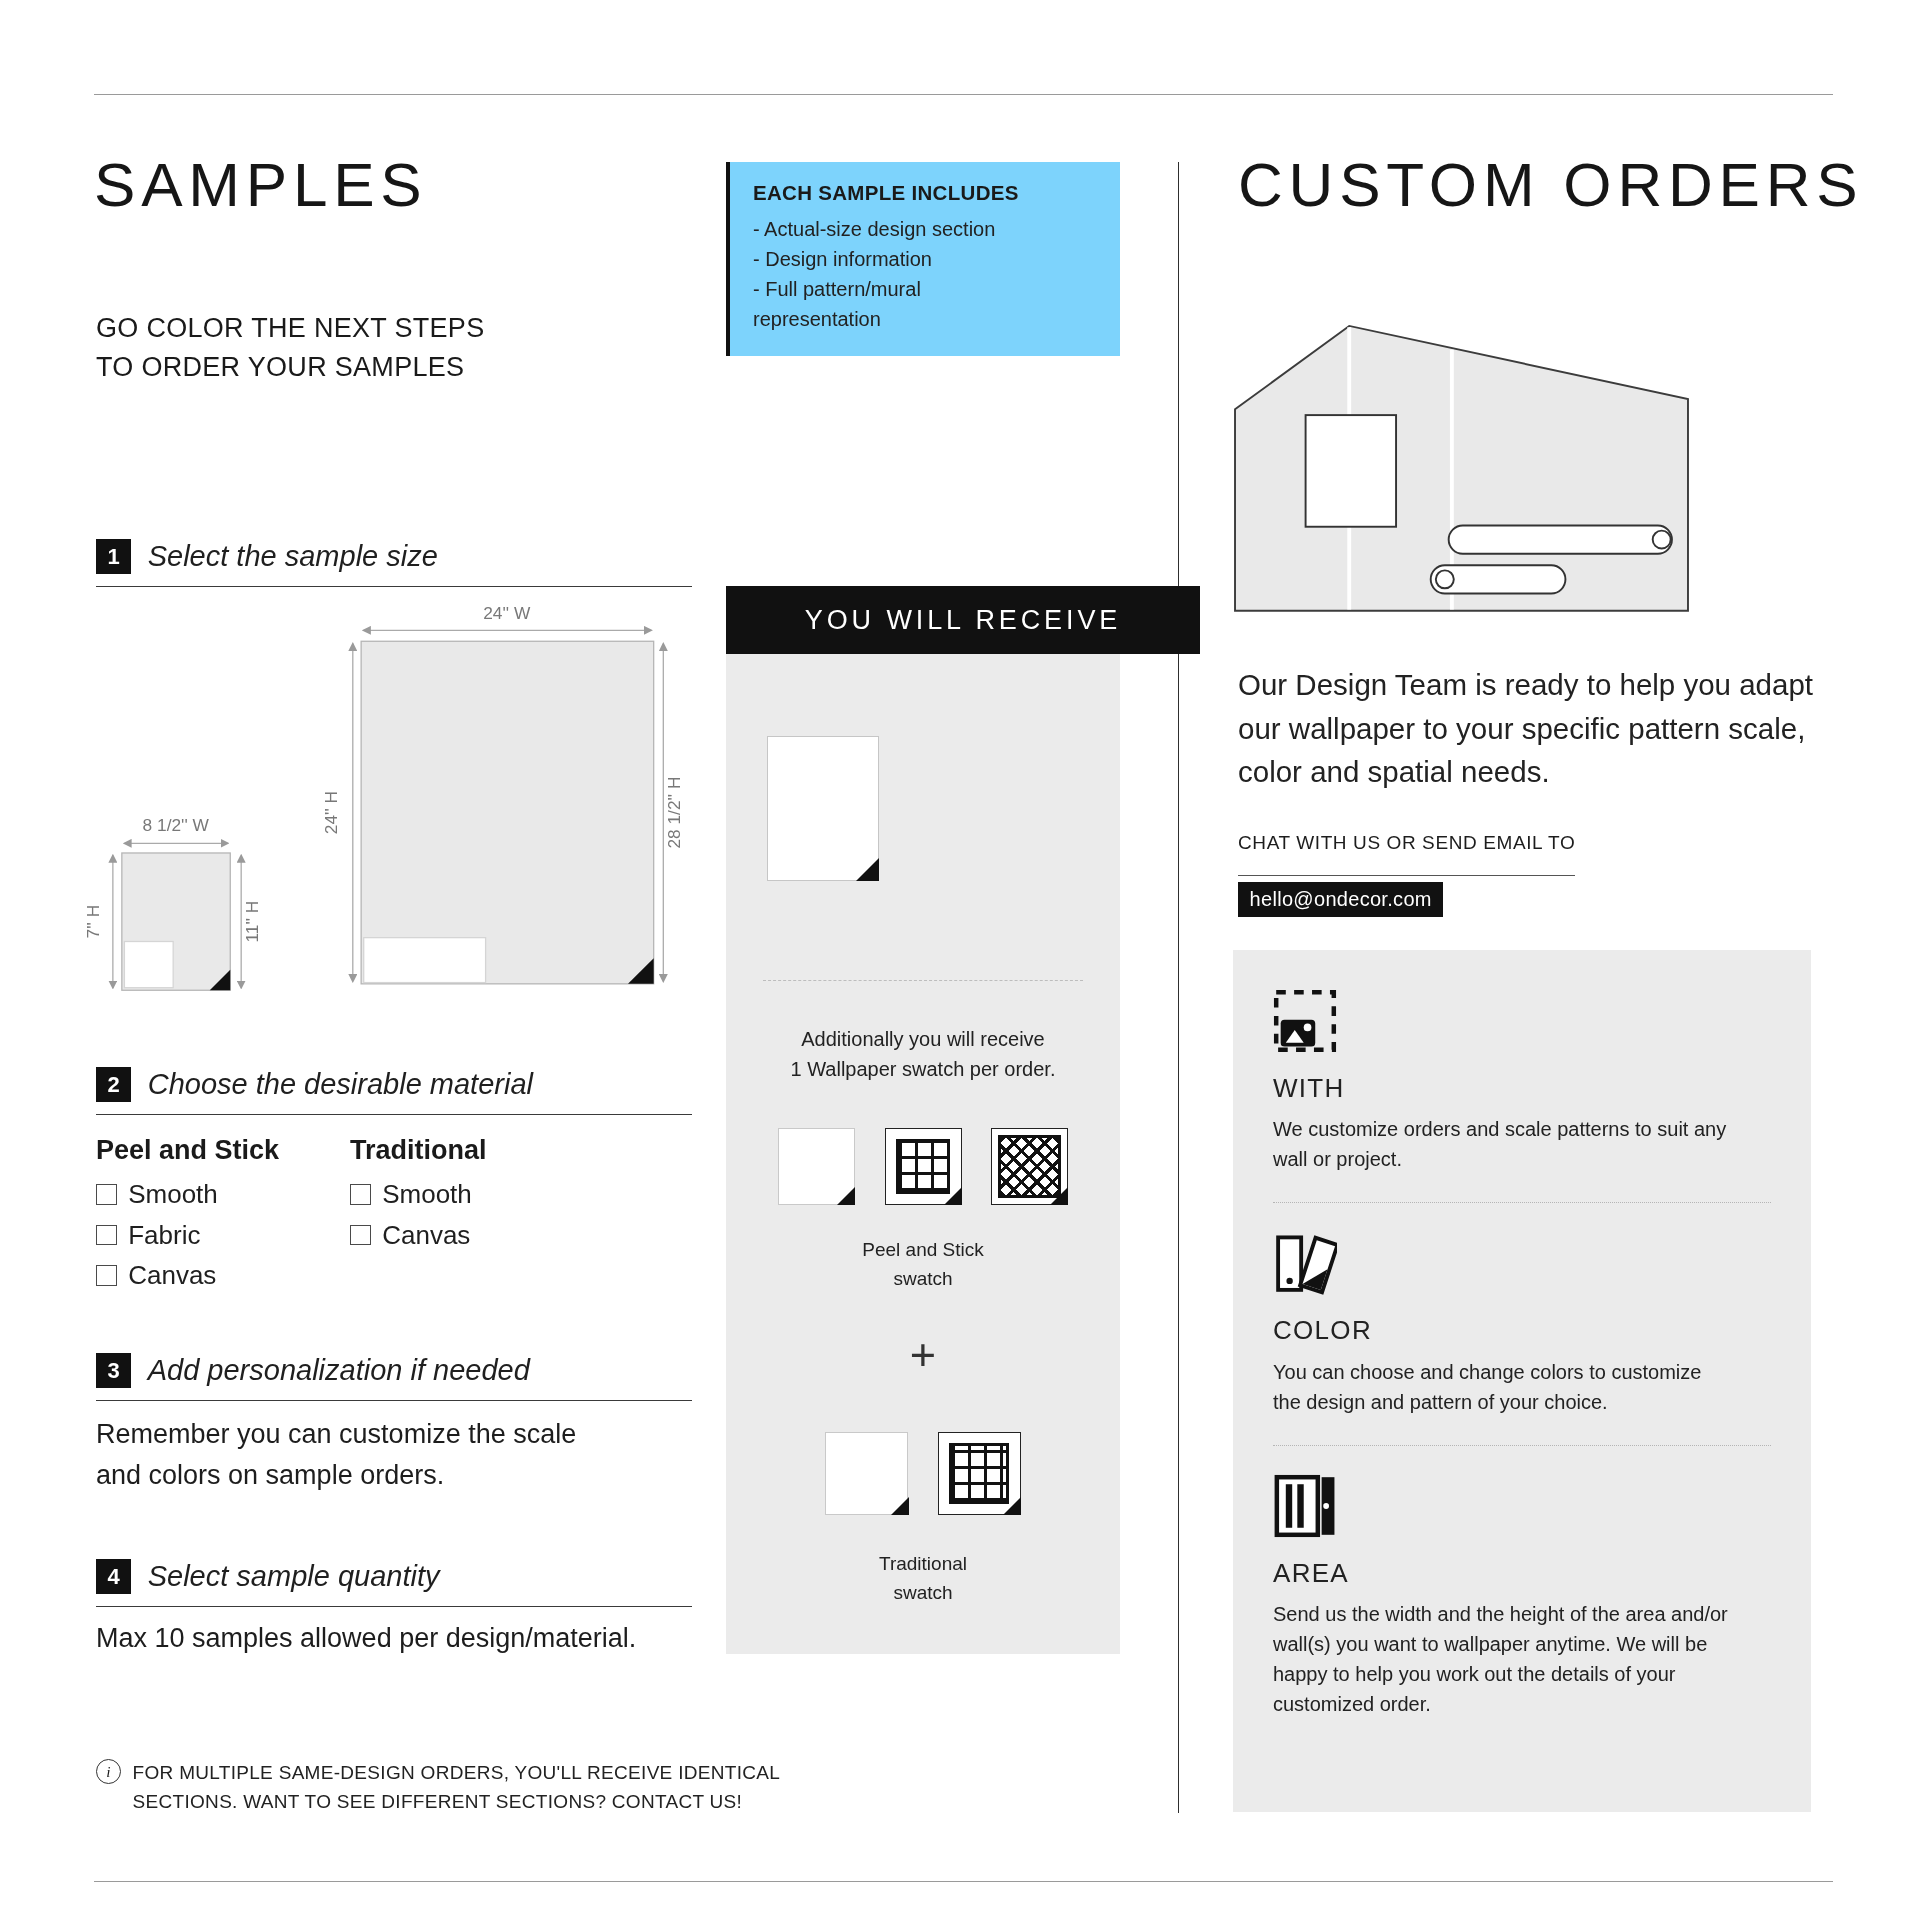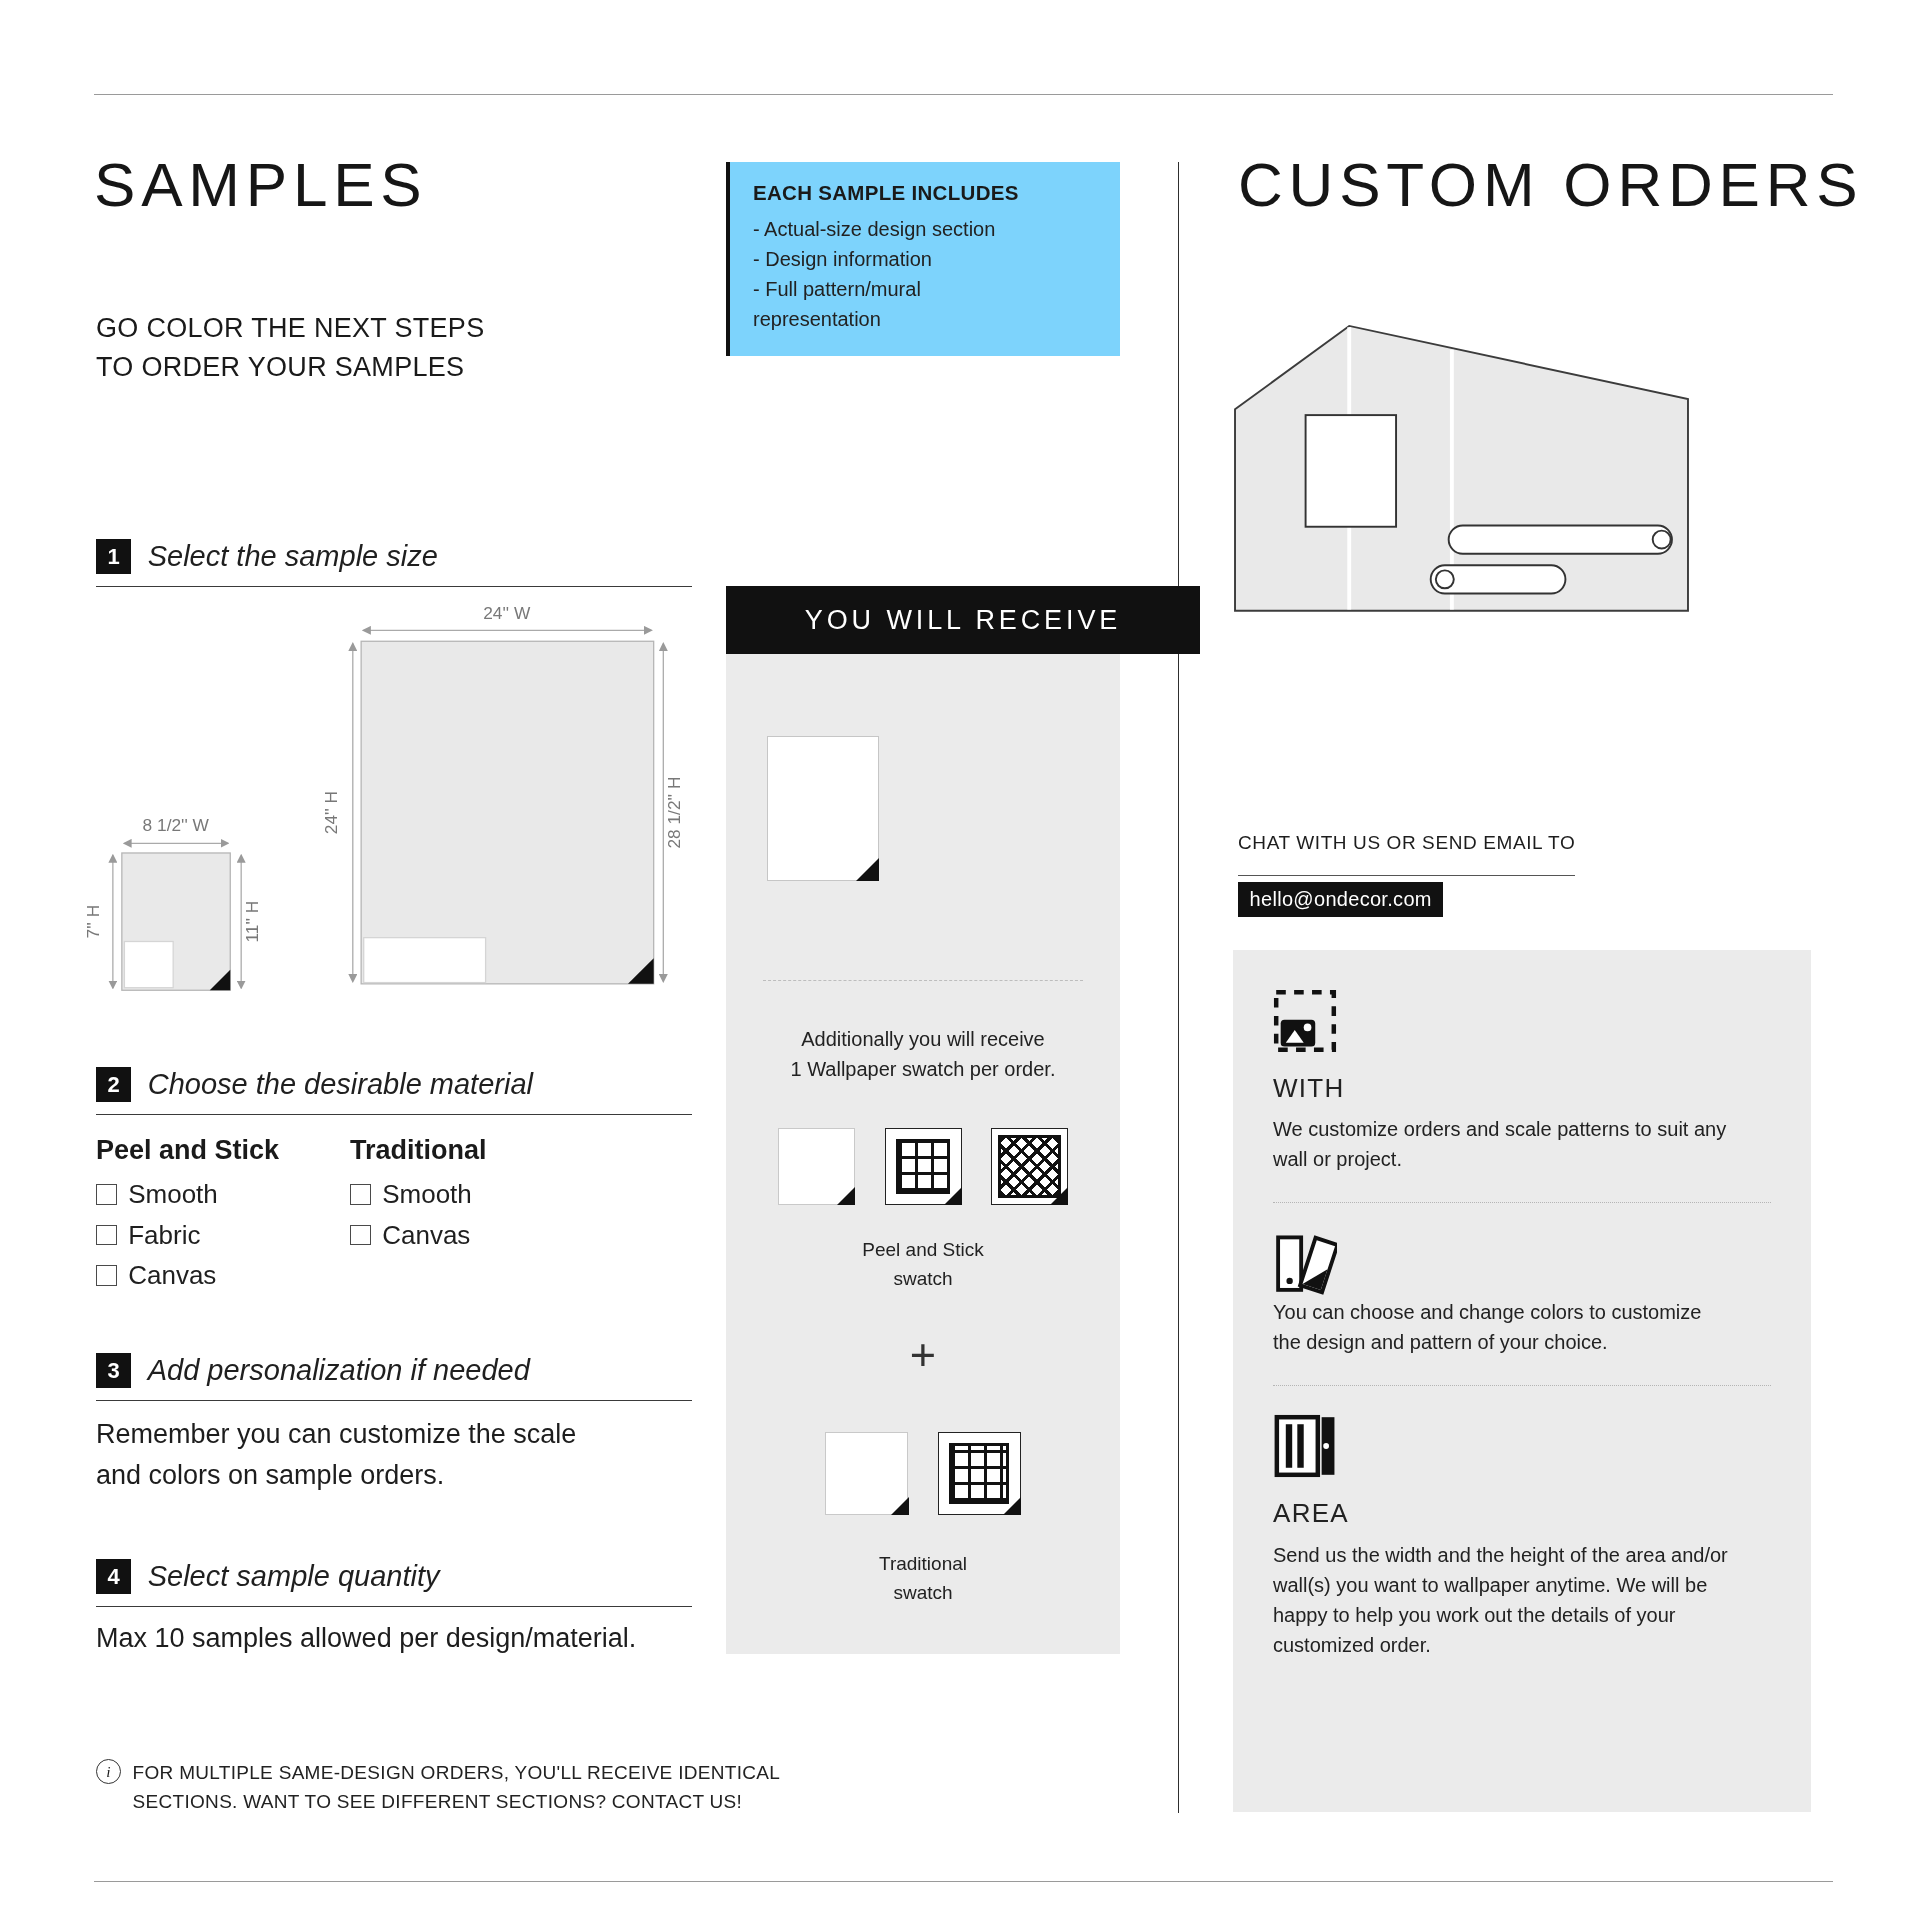--- a/index.html
+++ b/index.html
@@ -250,20 +250,21 @@
     <polygon points="3,133 181,3 709,117 709,447 3,447" fill="#e9e9e9" stroke="#3c3c3c" stroke-width="3"></polygon>
     <line x1="181" y1="5" x2="181" y2="445" stroke="#ffffff" stroke-width="6"></line>
     <line x1="341" y1="40" x2="341" y2="445" stroke="#ffffff" stroke-width="6"></line>
     <rect x="113" y="142" width="141" height="174" fill="#ffffff" stroke="#333" stroke-width="3"></rect>
     <rect x="336" y="314" width="348" height="44" rx="22" fill="#ffffff" stroke="#333" stroke-width="3"></rect>
     <circle cx="668" cy="336" r="14" fill="#ffffff" stroke="#333" stroke-width="3"></circle>
     <rect x="308" y="376" width="210" height="44" rx="22" fill="#ffffff" stroke="#333" stroke-width="3"></rect>
     <circle cx="330" cy="398" r="14" fill="#ffffff" stroke="#333" stroke-width="3"></circle>
   </svg>
 
+  <div class="custom-intro">Our Design Team is ready to help you adapt our wallpaper to your specific pattern scale, color and spatial needs.</div>
 
   <div class="contact">
     <div class="stack">
       <span class="contact-label">CHAT WITH US OR SEND EMAIL TO</span>
       <span class="email-badge">hello@ondecor.com</span>
     </div>
   </div>
 
   <div class="features-box">
 
@@ -282,20 +283,21 @@
 
     <div class="feature">
       <svg width="64" height="64" viewBox="0 0 100 100">
         <rect x="8" y="10" width="36" height="82" fill="#fff" stroke="#111" stroke-width="6"></rect>
         <circle cx="26" cy="78" r="5" fill="#111"></circle>
         <g transform="rotate(18 70 58)">
           <rect x="52" y="14" width="36" height="78" fill="#fff" stroke="#111" stroke-width="6"></rect>
           <polygon points="55,89 85,89 85,55" fill="#111"></polygon>
         </g>
       </svg>
+      <div class="feature-title">COLOR</div>
       <div class="feature-text">You can choose and change colors to customize the design and pattern of your choice.</div>
     </div>
 
     <div class="dotted-div"></div>
 
     <div class="feature">
       <svg width="64" height="64" viewBox="0 0 100 100">
         <rect x="6" y="5" width="64" height="90" fill="#fff" stroke="#111" stroke-width="7"></rect>
         <rect x="20" y="16" width="10" height="68" fill="#111"></rect>
         <rect x="38" y="16" width="10" height="68" fill="#111"></rect>

